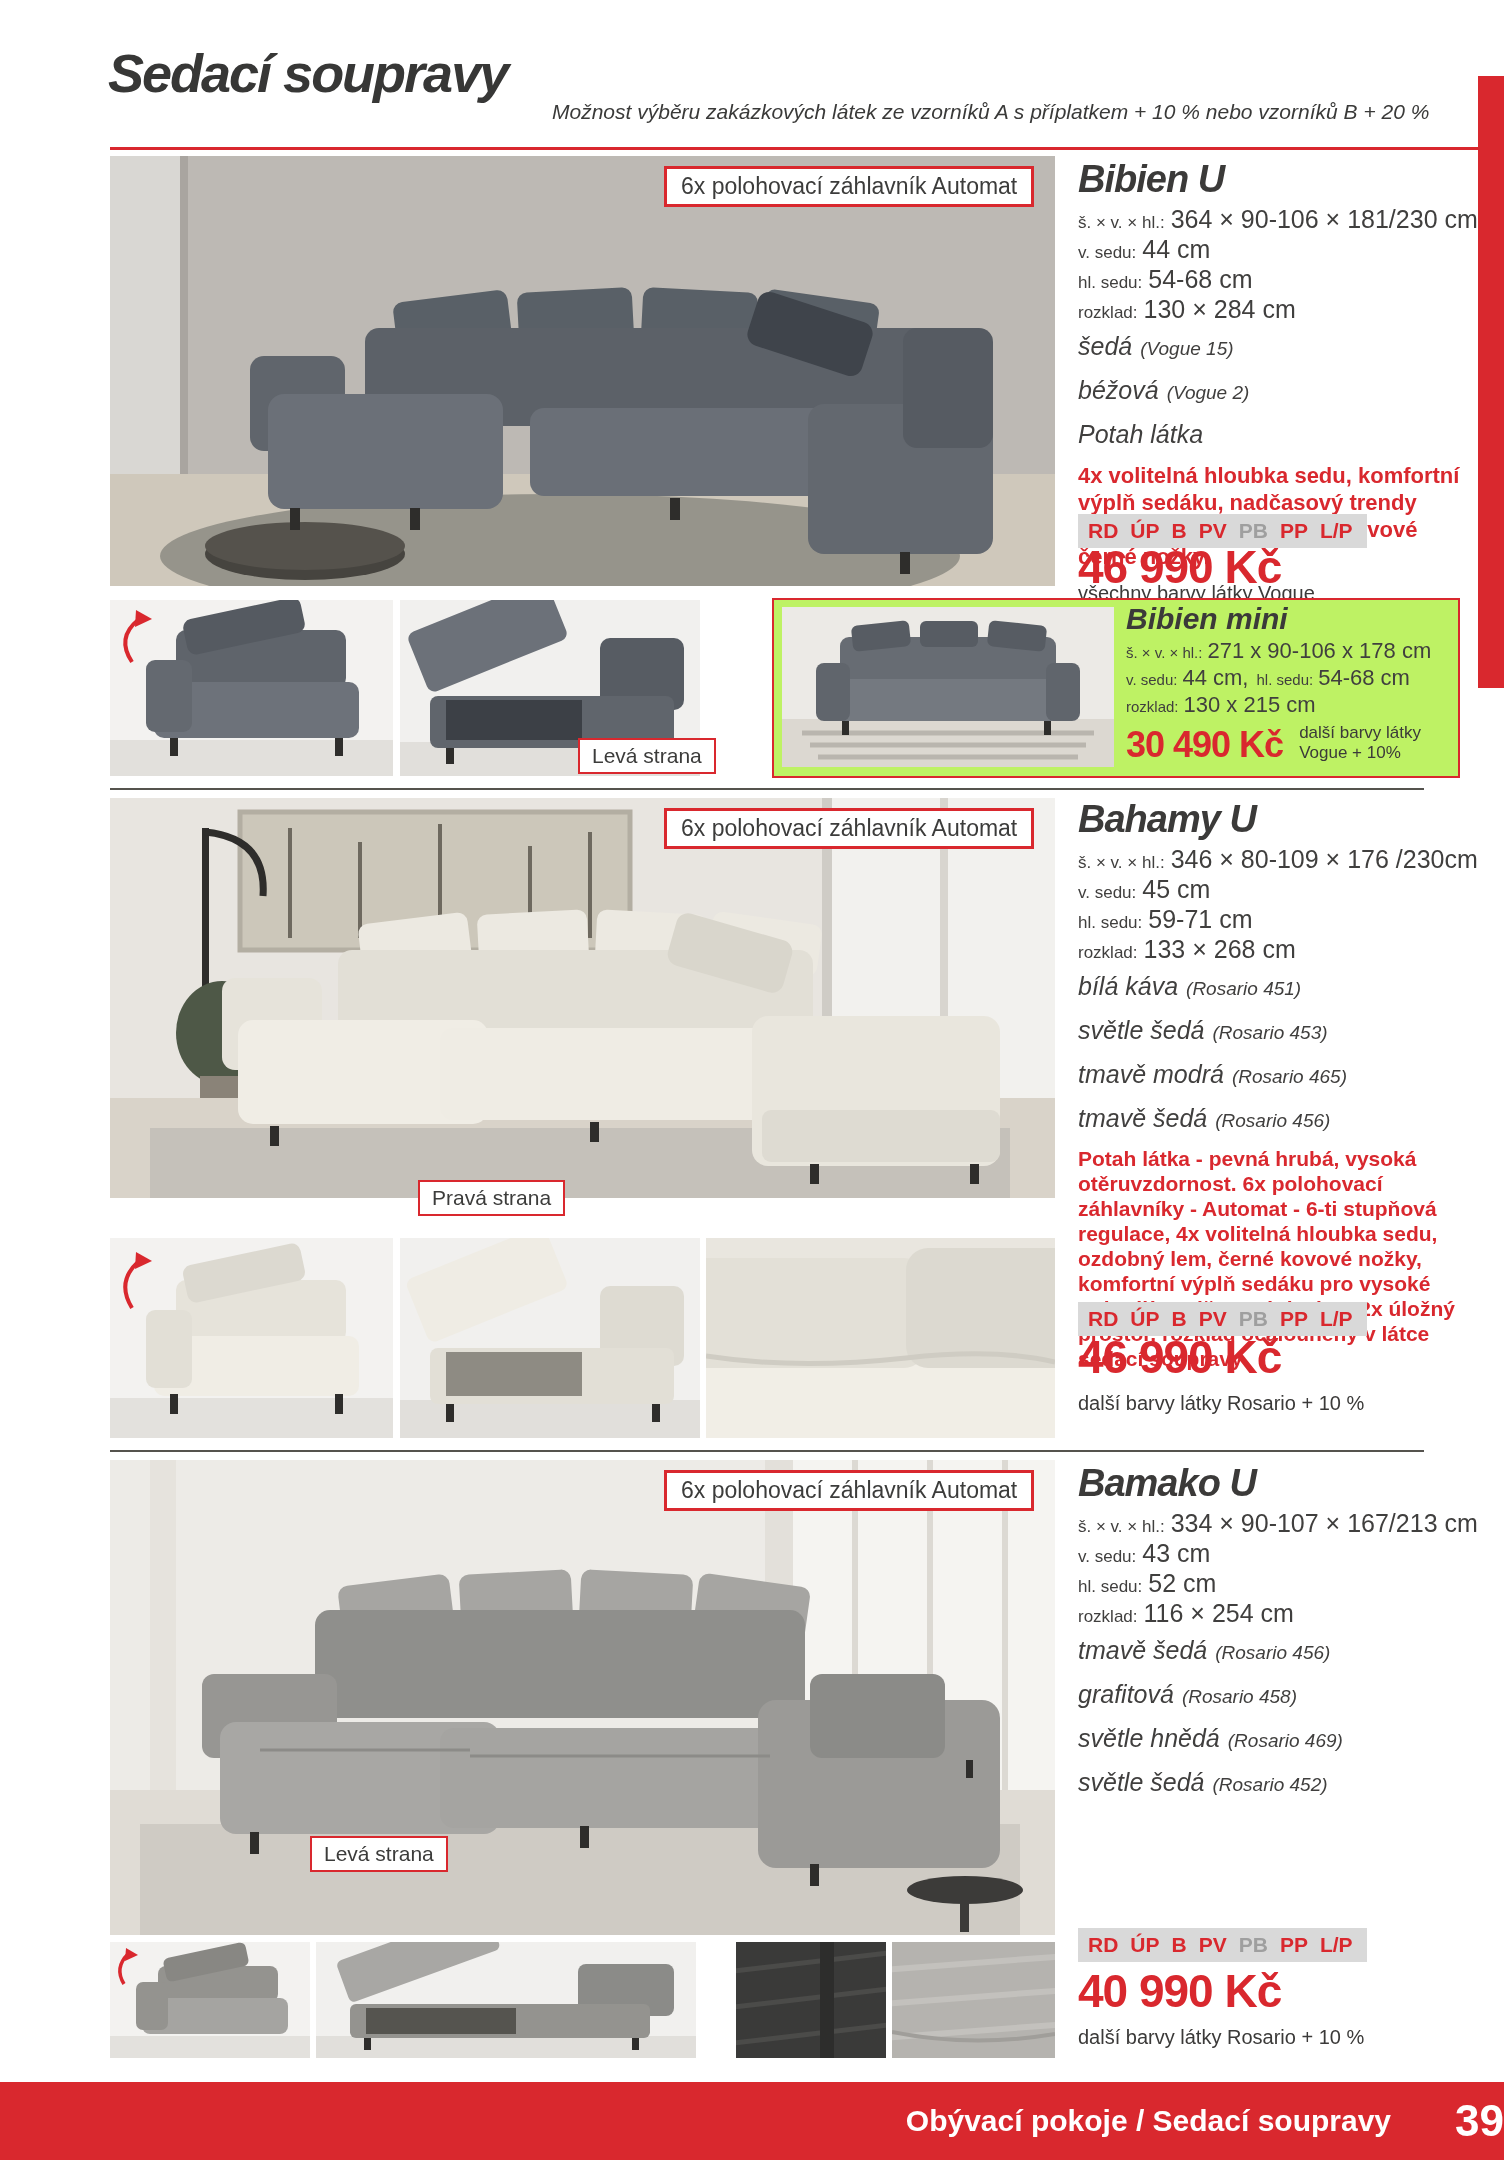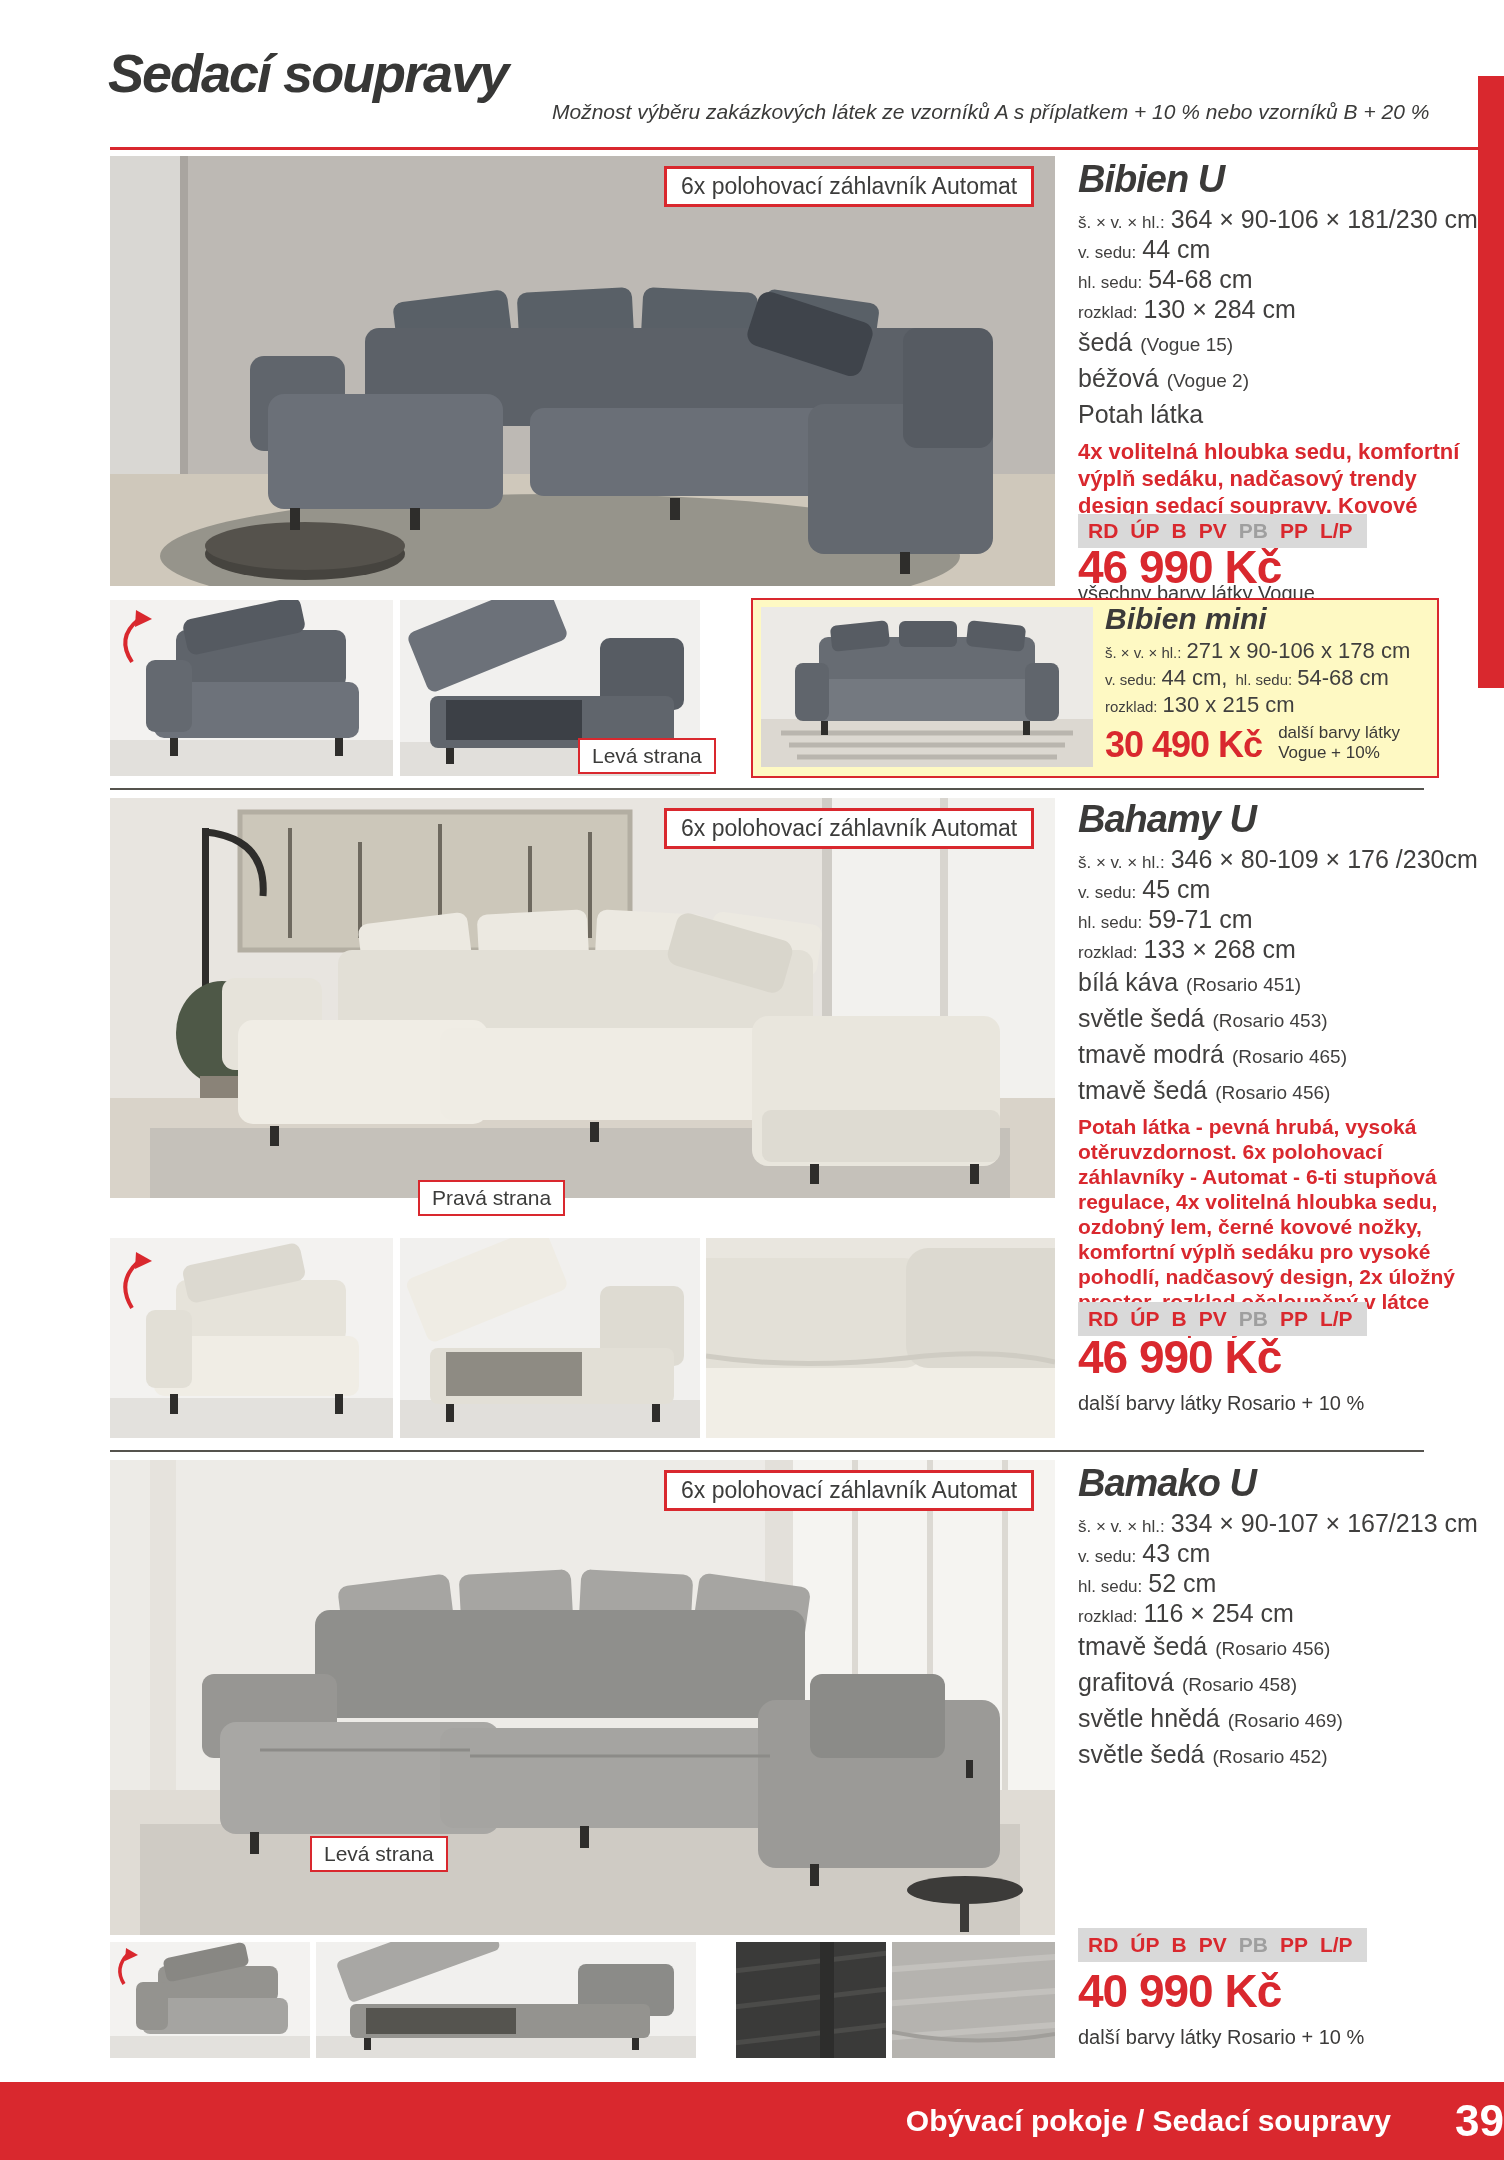--- a/index.html
+++ b/index.html
@@ -36,43 +36,43 @@
 
   
   .textcol { position:absolute; left:1078px; width:402px; }
   .product-title {
     font-size:38px; font-weight:bold; font-style:italic;
     color:#3b3a39; letter-spacing:-1px; margin:0 0 6px 0; line-height:1.05;
   }
   .spec-line { line-height:26px; color:#403f3e; }
   .spec-label { font-size:17px; margin-right:6px;text-align:right; }
   .spec-value { font-size:25px; }
-  .fabric-line { line-height:32px; color:#403f3e; }
+  .fabric-line { line-height:40px; color:#403f3e;font-style:italic; }
   .fabric-name { font-size:25px; margin-right:8px; }
   .fabric-code { font-size:19px; }
   .desc { margin-top:4px; font-weight:bold; color:#d9282e; }
   .desc-s { font-size:22px; line-height:27px; }
   .desc-m { font-size:21px; line-height:25px; }
   .badge-bar {
     position:absolute; left:1078px; background:#d9d9d9;
     display:inline-flex; gap:12px; padding:5px 14px 5px 10px;
     font-weight:bold; font-size:21px; color:#d9282e; white-space:nowrap;
   }
   .badge { color:#d9282e; }
   .badge.muted { color:#9f9f9f; }
   .price {
     position:absolute; left:1078px; font-size:46px; font-weight:bold;
     color:#d9282e; letter-spacing:-1px; white-space:nowrap;
   }
   .price-note { position:absolute; left:1078px; font-size:20px; color:#3b3a39; white-space:nowrap; }
 
   
   .minibox {
-    position:absolute; left:751px; top:598px; width:688px; height:180px;
-    background:#fef9c3; border:2px solid #d9282e; box-sizing:border-box;
+    position:absolute; left:772px; top:598px; width:688px; height:180px;
+    background:#bef264; border:2px solid #d9282e; box-sizing:border-box;
   }
   .miniphoto { position:absolute; left:8px; top:7px; width:332px; height:160px; overflow:hidden; }
   .minitext { position:absolute; left:352px; top:2px; width:330px; }
   .mini-title { font-size:30px; font-weight:bold; font-style:italic; color:#3b3a39; margin:0 0 2px 0; }
   .mini-spec { line-height:25px; color:#403f3e; }
   .mini-spec .spec-label { font-size:15px; margin-right:5px; }
   .mini-spec .spec-value { font-size:22px; }
   .mini-price-row { display:flex; align-items:flex-end; gap:16px; margin-top:4px; }
   .mini-price { font-size:36px; font-weight:bold; color:#d9282e; letter-spacing:-1px; white-space:nowrap; }
   .mini-note { font-size:17px; line-height:20px; color:#3b3a39; padding-bottom:3px; }

